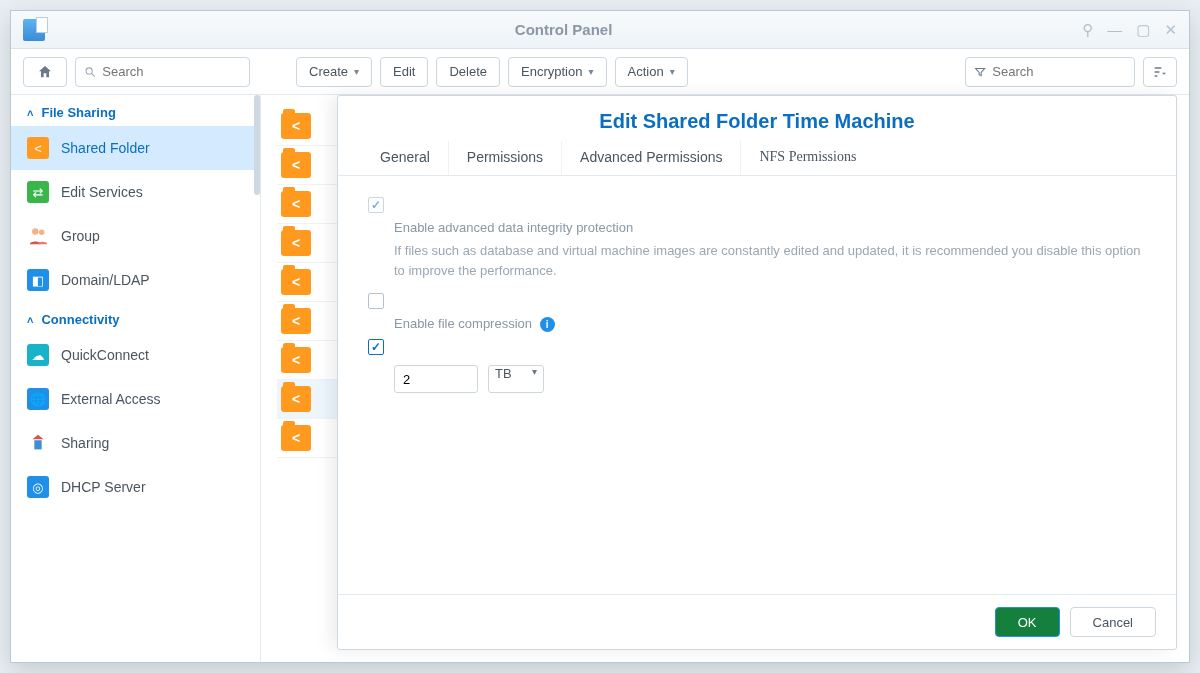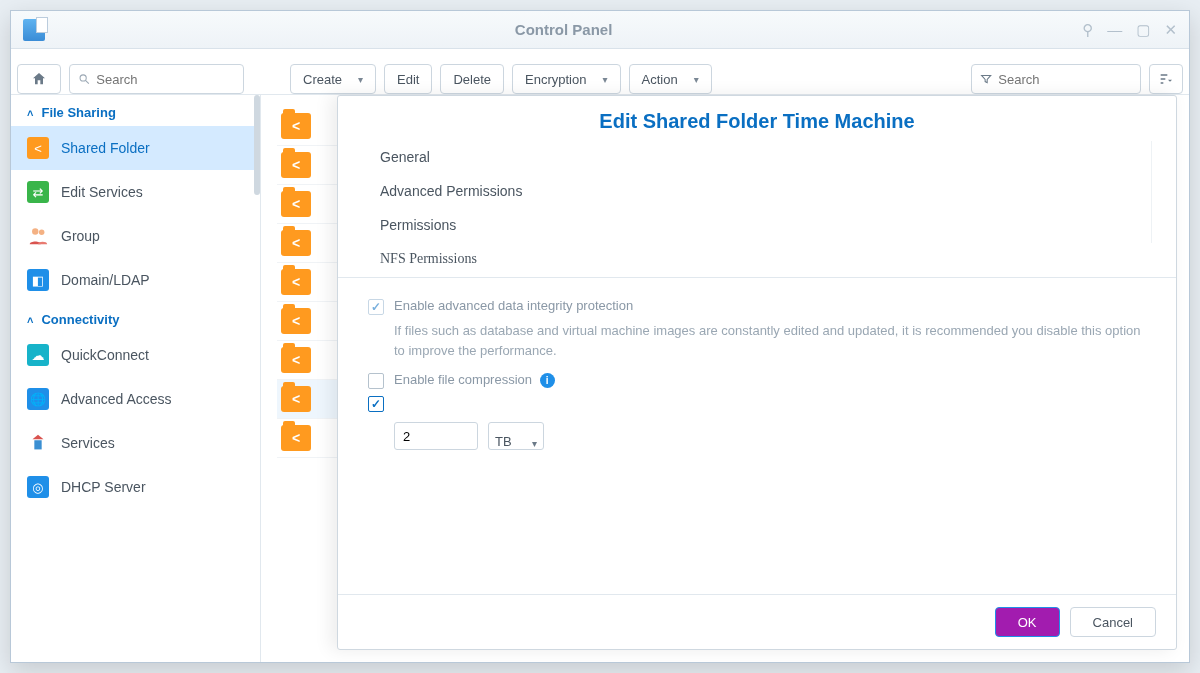--- a/index.html
+++ b/index.html
@@ -7,26 +7,26 @@
 
 
 .window { position: absolute; inset: 10px; background: #fff; border: 1px solid #b8c8d8; border-radius: 0; box-shadow: 0 8px 24px rgba(0,0,0,.15); display: flex; flex-direction: column; overflow: hidden; }
 .titlebar { height: 38px; background: linear-gradient(#f7fafc,#eef3f7); border-bottom: 1px solid #d9e2ea; display: flex; align-items: center; padding: 0 12px; position: relative; }
 .titlebar .app-icon { width: 22px; height: 22px; background: linear-gradient(#5fb3f0,#3a8cd6); border-radius: 2px; position: relative; }
 .titlebar .app-icon::after { content:""; position:absolute; right:-3px; top:-2px; width:10px; height:14px; background:#fff; border:1px solid #bcd; }
 .titlebar .title { flex: 1; text-align: center; color: #8a98a6; font-size: 15px; font-weight: 600; }
 .titlebar .win-controls { display: flex; gap: 14px; color: #b3c0cc; font-size: 15px; }
 .titlebar .win-controls span { cursor: pointer; }
 
-.toolbar-row { height: 46px; border-bottom: 1px solid #e1e8ee; display: flex; align-items: flex-end; padding: 0 6px; gap: 8px; }
+.toolbar-row { height: 46px; border-bottom: 1px solid #e1e8ee; display: flex; align-items: center; padding: 0 12px; gap: 8px; }
 .home-btn { width: 44px; height: 30px; border:1px solid #ccd6df; border-radius:4px; display:flex; align-items:center; justify-content:center; background:#fff; cursor:pointer; }
 .search-box { flex: 0 0 175px; height: 30px; border:1px solid #ccd6df; border-radius:4px; display:flex; align-items:center; padding:0 8px; gap:6px; color:#9aa7b3; }
 .search-box input { border:none; outline:none; font-size:13px; width:100%; color:#555; background:transparent; }
 .toolbar-spacer-left { width: 8px; }
-.btn { height: 30px; padding: 0 12px; border:1px solid #ccd6df; border-radius:4px; background:#fff; font-size:13px; color:#4a5560; display:inline-flex; align-items:center; gap:16px; cursor:pointer; }
+.btn { height: 30px; padding: 0 12px; border:1px solid #ccd6df; border-radius:4px; background:#fff; font-size:13px; color:#4a5560; display:inline-flex; align-items:center; gap:6px; cursor:pointer; }
 .btn .caret { font-size:10px; color:#7a8794; }
 .toolbar-right { margin-left:auto; display:flex; gap:8px; align-items:center; }
 .filter-box { width: 170px; height:30px; border:1px solid #ccd6df; border-radius:4px; display:flex; align-items:center; padding:0 8px; gap:6px; }
 .filter-box input { border:none; outline:none; font-size:13px; width:100%; background:transparent; }
 .sort-btn { width:34px; height:30px; border:1px solid #ccd6df; border-radius:4px; background:#fff; display:flex; align-items:center; justify-content:center; cursor:pointer; }
 
 
 .body { flex:1; display:flex; overflow:hidden; }
 .sidebar { width: 250px; border-right:1px solid #e1e8ee; overflow-y:auto; position:relative; }
 .sidebar .scroll-indicator { position:absolute; right:0; top:0; width:6px; height:100px; background:#cfd8e0; border-radius:3px; }
@@ -42,45 +42,45 @@
 .main { flex:1; padding: 12px 16px; overflow:auto; position:relative; }
 .folder-row { display:flex; align-items:center; gap:14px; padding:6px 4px; border-bottom:1px solid #f0f3f6; }
 .folder-row.selected { background:#eef6fd; }
 .folder-ic { width:30px; height:26px; background:#ff9a1f; border-radius:3px; position:relative; }
 .folder-ic::before{content:"";position:absolute;top:-4px;left:2px;width:12px;height:5px;background:#ff9a1f;border-radius:2px 2px 0 0;}
 .folder-ic::after{content:"<";position:absolute;inset:0;display:flex;align-items:center;justify-content:center;color:#fff;font-weight:700;font-size:14px;}
 
 
 .modal { position:absolute; left:326px; top:84px; right:12px; bottom:12px; background:#fff; border:1px solid #cfd8e0; border-radius:3px; box-shadow:-6px 0 18px rgba(0,0,0,.08); display:flex; flex-direction:column; }
 .modal-title { text-align:center; padding:14px 0 8px; color:#0a6fc2; font-size:20px; font-weight:700; }
-.tabs { display:flex; border-bottom:1px solid #e1e8ee; padding:0 24px;flex-direction:column; }
+.tabs { display:flex; border-bottom:1px solid #e1e8ee; padding:0 24px; }
 .tab { padding:8px 18px 10px; font-size:14px; color:#4a5560; cursor:pointer; position:relative; border-right:1px solid #eef2f5; }
 .tab:last-child{border-right:none;font-family:Liberation Serif, serif;}
 .tab.active { color:#0a6fc2; font-weight:700; }
 .tab.active::after { content:""; position:absolute; left:50%; bottom:-6px; transform:translateX(-50%); width:0; height:0; border:6px solid transparent; border-top-color:#e1e8ee; }
 
 .modal-body { flex:1; padding:14px 30px; overflow:auto; font-size:13px; color:#4a5560; }
 .opt { display:flex; align-items:flex-start; gap:10px; margin:6px 0; }
 .chk { width:16px; height:16px; border:1px solid #b5c2cd; border-radius:2px; background:#fff; display:inline-flex; align-items:center; justify-content:center; flex-shrink:0; margin-top:1px; cursor:pointer; }
 .chk.checked { border-color:#0a6fc2; }
 .chk.checked::after { content:"✓"; color:#0a6fc2; font-size:12px; font-weight:700; }
 .chk.checked.disabledish { opacity:.55; border-color:#9bb8d1; }
-.opt .lbl { color:#8a98a6; }
+.opt .lbl { color:#8a98a6;margin-top:24px; }
 .opt .lbl.strong { color:#4a5560; }
 .helper { margin:4px 0 12px 26px; color:#9aa7b3; line-height:1.5; }
 .info-ic { display:inline-flex; width:15px; height:15px; border-radius:50%; background:#1f8fe8; color:#fff; align-items:center; justify-content:center; font-size:10px; font-weight:700; margin-left:4px; }
 .quota-used { color:#0a6fc2; margin-left:4px; }
 .quota-used-label { color:#8a98a6; margin-left:6px; }
 .quota-row { margin:10px 0 0 26px; display:flex; gap:10px; }
 .txt-in { width:84px; height:28px; border:1px solid #ccd6df; border-radius:3px; padding:0 8px; font-size:13px; }
-.sel { width:56px; height:28px; border:1px solid #ccd6df; border-radius:3px; padding:0 6px; font-size:13px; display:flex; align-items:flex-end; justify-content:space-between; cursor:pointer; background:#fff; }
+.sel { width:56px; height:28px; border:1px solid #ccd6df; border-radius:3px; padding:0 6px; font-size:13px; display:flex; align-items:flex-start; justify-content:space-between; cursor:pointer; background:#fff; }
 
 .modal-foot { border-top:1px solid #e1e8ee; padding:12px 20px; display:flex; justify-content:flex-end; gap:10px; }
 .pbtn { height:30px; padding:0 22px; border-radius:4px; font-size:13px; cursor:pointer; border:1px solid #ccd6df; background:#fff; color:#4a5560; }
-.pbtn.primary { background:#a21caf; border-color:#1f8fe8; color:#fff; }
+.pbtn.primary { background:#15803d; border-color:#1f8fe8; color:#fff; }
 
 svg { display:block; }
 </style>
 </head>
 <body>
 
 <div class="window">
 
   <div class="titlebar">
     <div class="app-icon"></div>
@@ -175,30 +175,30 @@
       <div class="section-head">
         <span class="chev">˄</span>
         <span>Connectivity</span>
       </div>
       <div class="nav-item">
         <span class="ic ic-teal">☁</span>
         <span>QuickConnect</span>
       </div>
       <div class="nav-item">
         <span class="ic ic-blue">🌐</span>
-        <span>Advanced Access</span>
+        <span>External Access</span>
       </div>
       <div class="nav-item">
         <span class="ic person">
             <svg viewBox="0 0 24 24">
               <path d="M12 3l6 5H6z" fill="#d9534f"></path>
               <rect x="8" y="9" width="8" height="10" fill="#3b8fd2"></rect>
             </svg>
           </span>
-        <span>Services</span>
+        <span>Sharing</span>
       </div>
       <div class="nav-item">
         <span class="ic ic-blue">◎</span>
         <span>DHCP Server</span>
       </div>
     </div>
 
     <div class="main">
       <div class="folder-row">
           <div class="folder-ic"></div>
@@ -227,22 +227,22 @@
       <div class="folder-row">
           <div class="folder-ic"></div>
         </div>
     </div>
   </div>
 
   <div class="modal">
     <div class="modal-title">Edit Shared Folder Time Machine</div>
     <div class="tabs">
       <div class="tab">General</div>
+      <div class="tab">Permissions</div>
       <div class="tab">Advanced Permissions</div>
-      <div class="tab">Permissions</div>
       <div class="tab">NFS Permissions</div>
     </div>
     <div class="modal-body">
 
       <div class="opt">
         <span class="chk checked disabledish"></span>
         <span class="lbl">Enable advanced data integrity protection</span>
       </div>
       <div class="helper">If files such as database and virtual machine images are constantly edited and updated, it is recommended you disable this option to improve the performance.</div>
 

